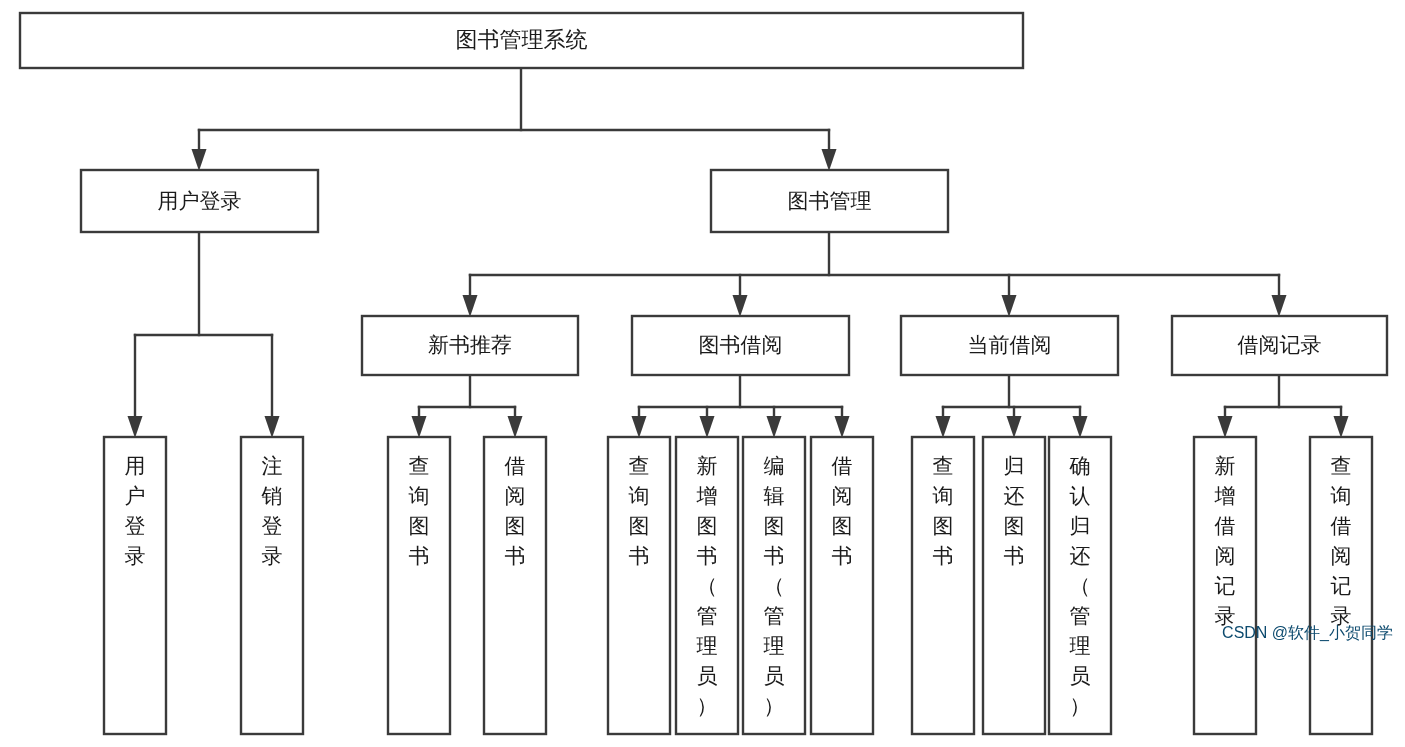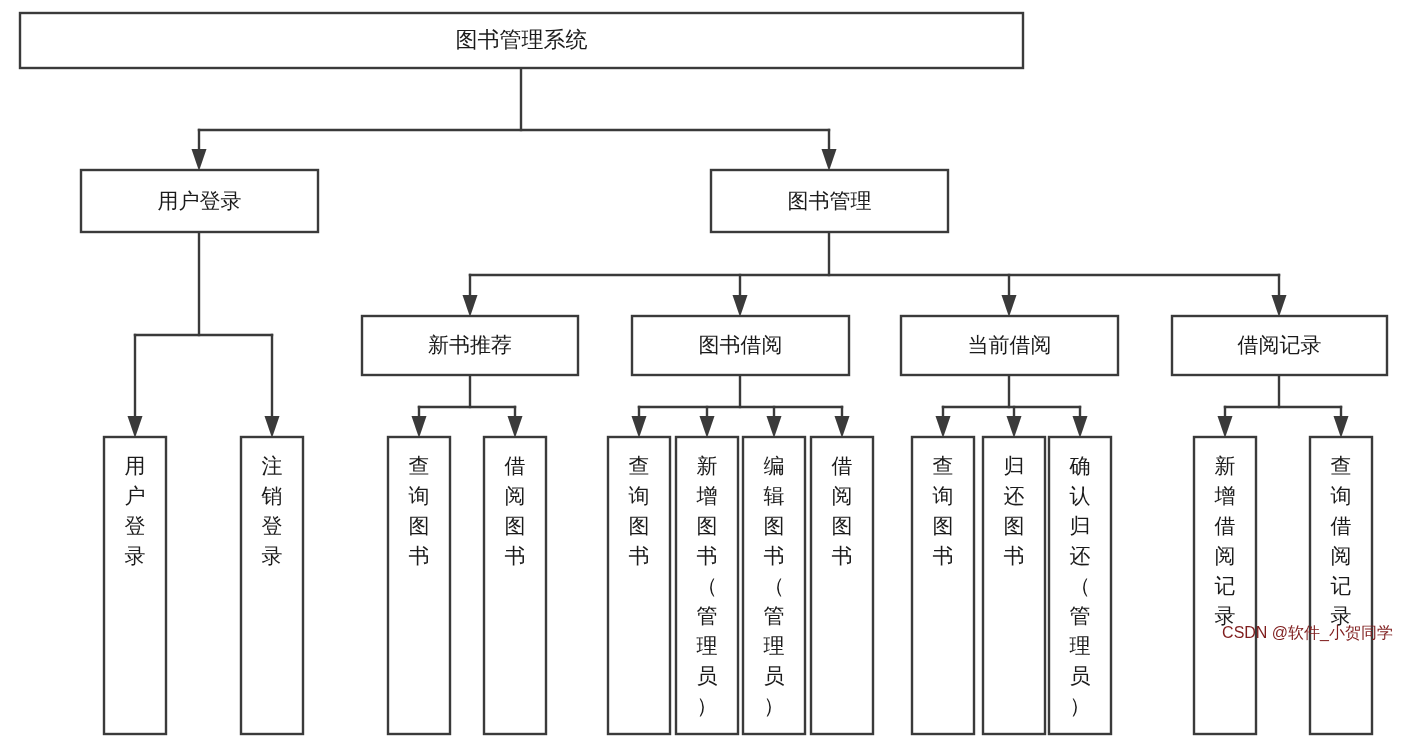--- a/index.html
+++ b/index.html
@@ -56,21 +56,21 @@
     font-size: 21px;
     text-anchor: middle;
   }
   .title-label {
     font-size: 22px;
   }
   .watermark-text {
     position: absolute;
     right: 12px;
     bottom: 6px;
-    color: #7f1d1d;
+    color: #0c4a6e;
     font-size: 16px;
     font-family: "Liberation Sans", "DejaVu Sans", sans-serif;
     white-space: nowrap;
     user-select: none;
   }
 </style>
 </head>
 <body>
 
 <div id="diagram-root">

